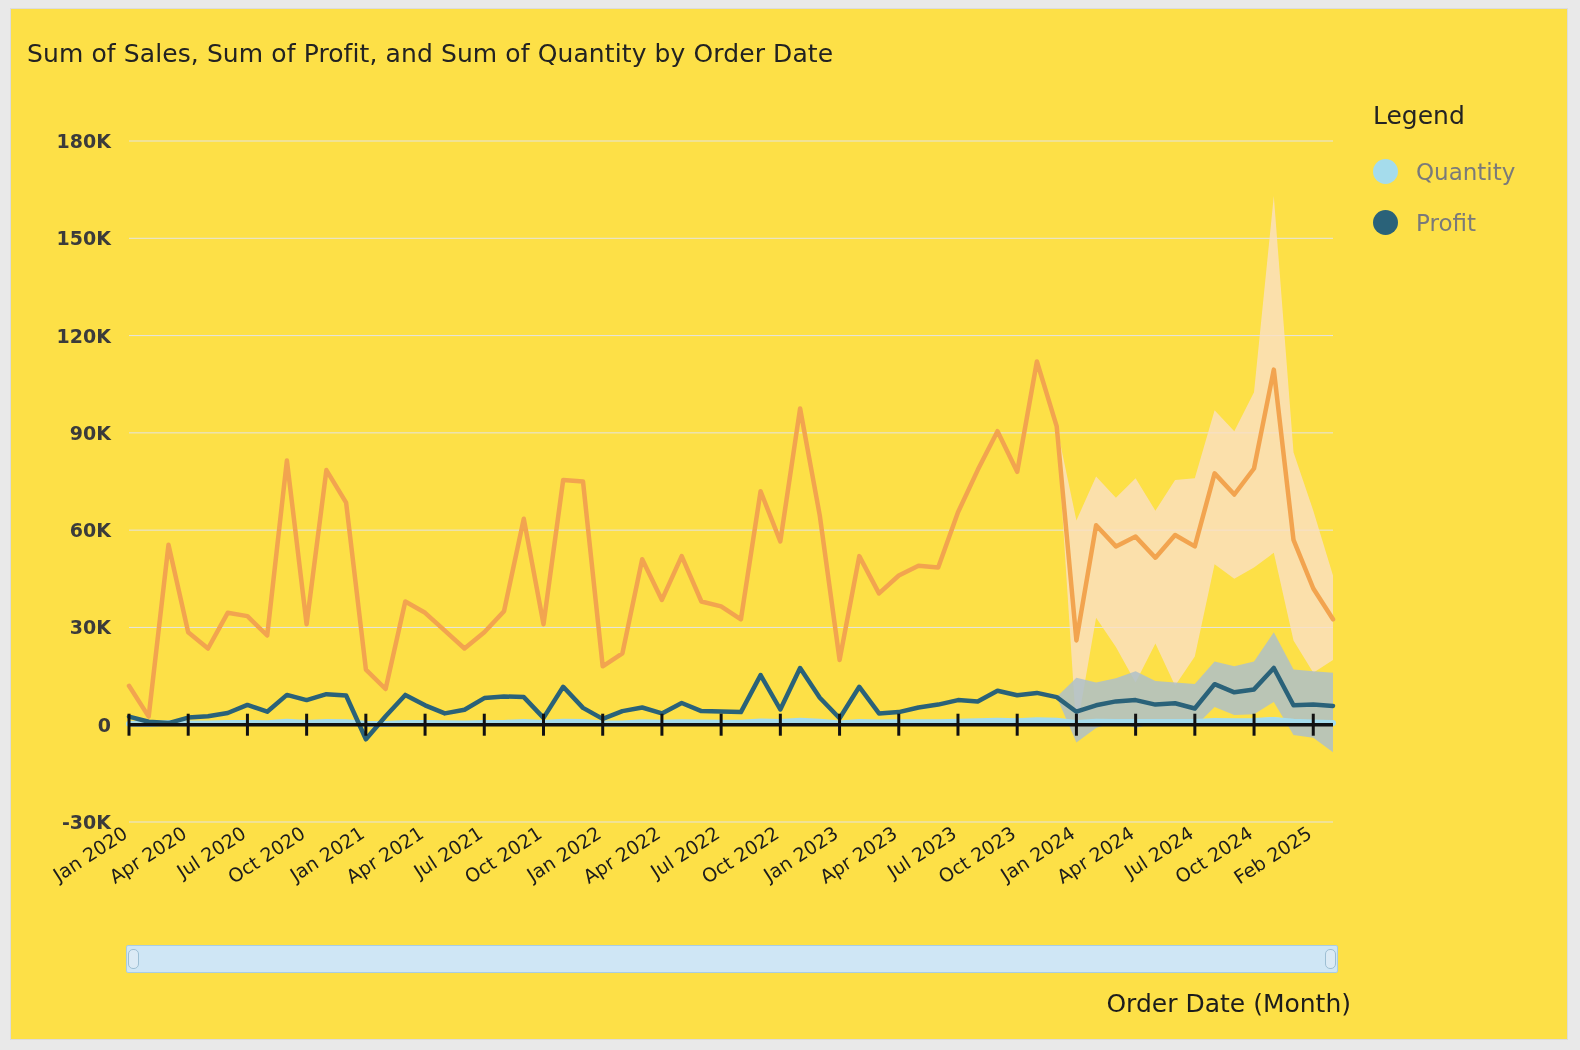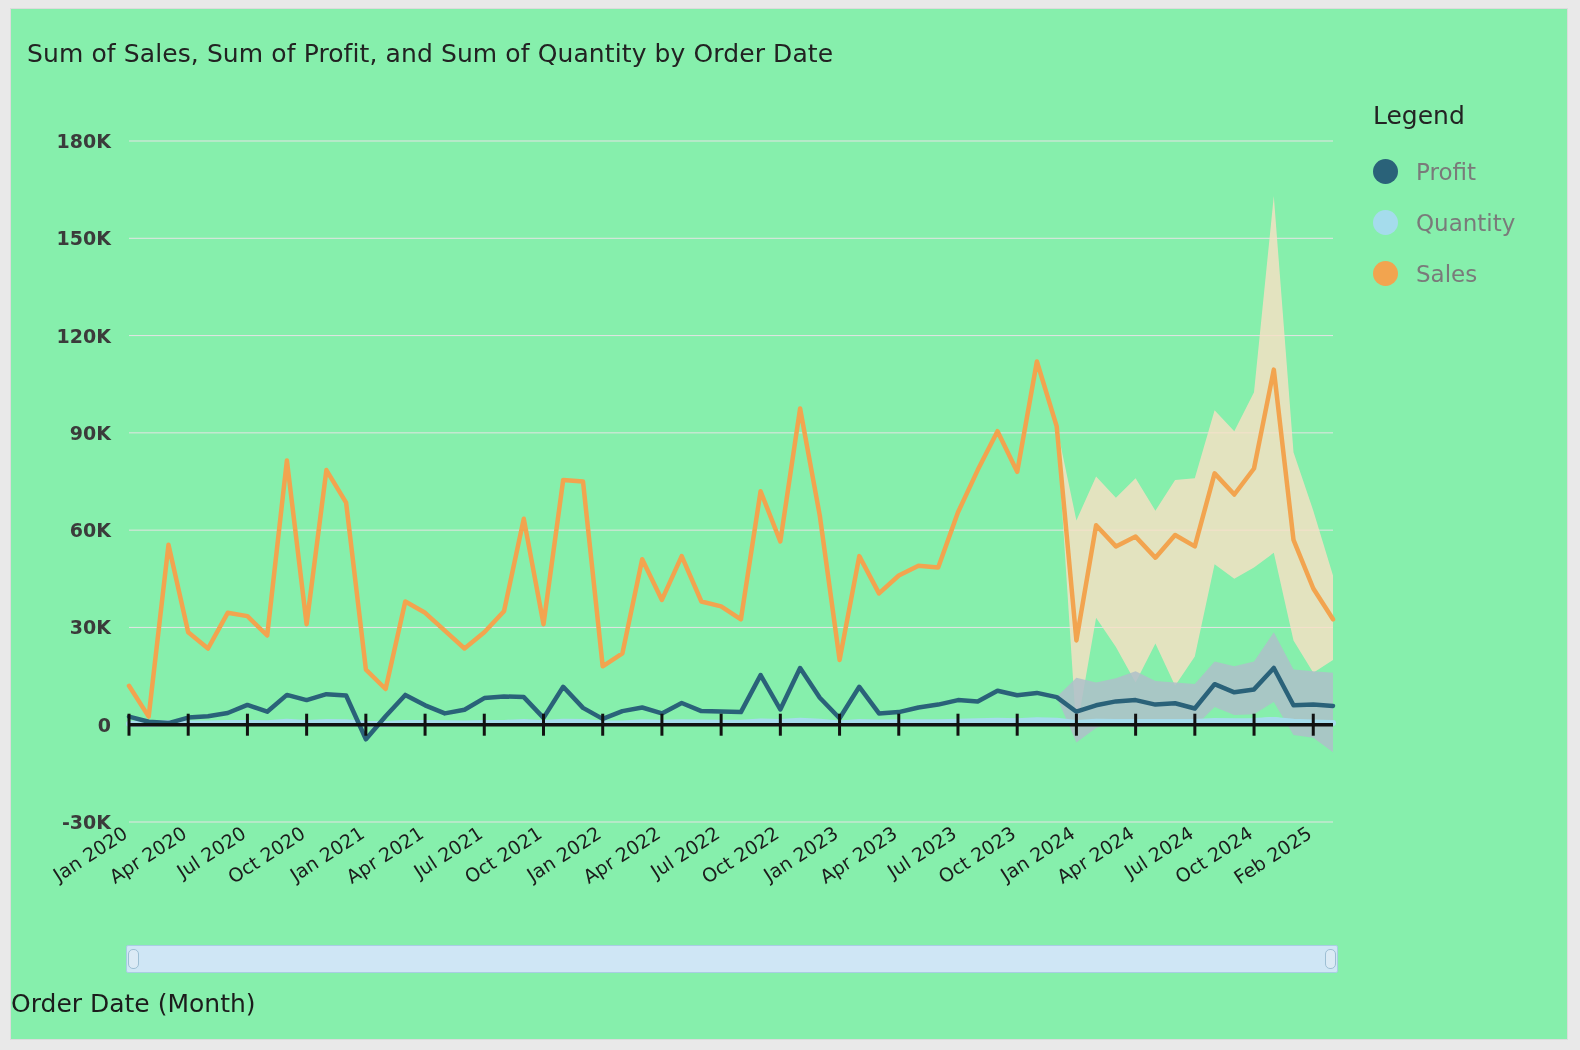--- a/index.html
+++ b/index.html
@@ -12,21 +12,21 @@
     height: 1050px;
     font-family: "DejaVu Sans", sans-serif;
     overflow: hidden;
   }
   #viz-card {
     position: absolute;
     left: 10px;
     top: 8px;
     width: 1558px;
     height: 1032px;
-    background: #86efac;
+    background: #fde047;
     border: 1px solid #dcdcdc;
     box-sizing: border-box;
   }
   #chart-title {
     position: absolute;
     left: 16px;
     top: 30px;
     font-size: 25px;
     font-weight: 400;
     color: #222222;
@@ -88,21 +88,21 @@
     border-radius: 5px;
     box-sizing: border-box;
   }
   #slider-handle-left { left: 1px; }
   #slider-handle-right { right: 1px; }
   #axis-title {
     position: absolute;
     left: 0;
     top: 980px;
     width: 1340px;
-    text-align: left;
+    text-align: right;
     font-size: 25px;
     color: #1c1c1c;
   }
   .ytick-label {
     font-size: 19px;
     fill: #3b3b3b;
     font-weight: 600;
     font-family: "DejaVu Sans", sans-serif;
   }
   .xtick-label {
@@ -194,30 +194,26 @@
         <text x="1124.622950819672" y="827.7142857142857" class="xtick-label" text-anchor="end" transform="rotate(-33 1124.622950819672 827.7142857142857)">Apr 2024</text>
         <text x="1183.8360655737704" y="827.7142857142857" class="xtick-label" text-anchor="end" transform="rotate(-33 1183.8360655737704 827.7142857142857)">Jul 2024</text>
         <text x="1243.049180327869" y="827.7142857142857" class="xtick-label" text-anchor="end" transform="rotate(-33 1243.049180327869 827.7142857142857)">Oct 2024</text>
         <text x="1302.2622950819673" y="827.7142857142857" class="xtick-label" text-anchor="end" transform="rotate(-33 1302.2622950819673 827.7142857142857)">Feb 2025</text>
       </g>
   </svg>
 
   <div id="legend-panel">
     <div id="legend-title">Legend</div>
     <div class="legend-row">
-      <span class="legend-swatch" style="background:#2a6279"></span>
-      <span class="legend-label">Profit</span>
-    </div>
-    <div class="legend-row">
       <span class="legend-swatch" style="background:#a5dcec"></span>
       <span class="legend-label">Quantity</span>
     </div>
     <div class="legend-row">
-      <span class="legend-swatch" style="background:#f2a44f"></span>
-      <span class="legend-label">Sales</span>
+      <span class="legend-swatch" style="background:#2a6279"></span>
+      <span class="legend-label">Profit</span>
     </div>
   </div>
 
   <div id="range-slider">
     <div class="slider-handle" id="slider-handle-left"></div>
     <div class="slider-handle" id="slider-handle-right"></div>
   </div>
 
   <div id="axis-title">Order Date (Month)</div>
 

